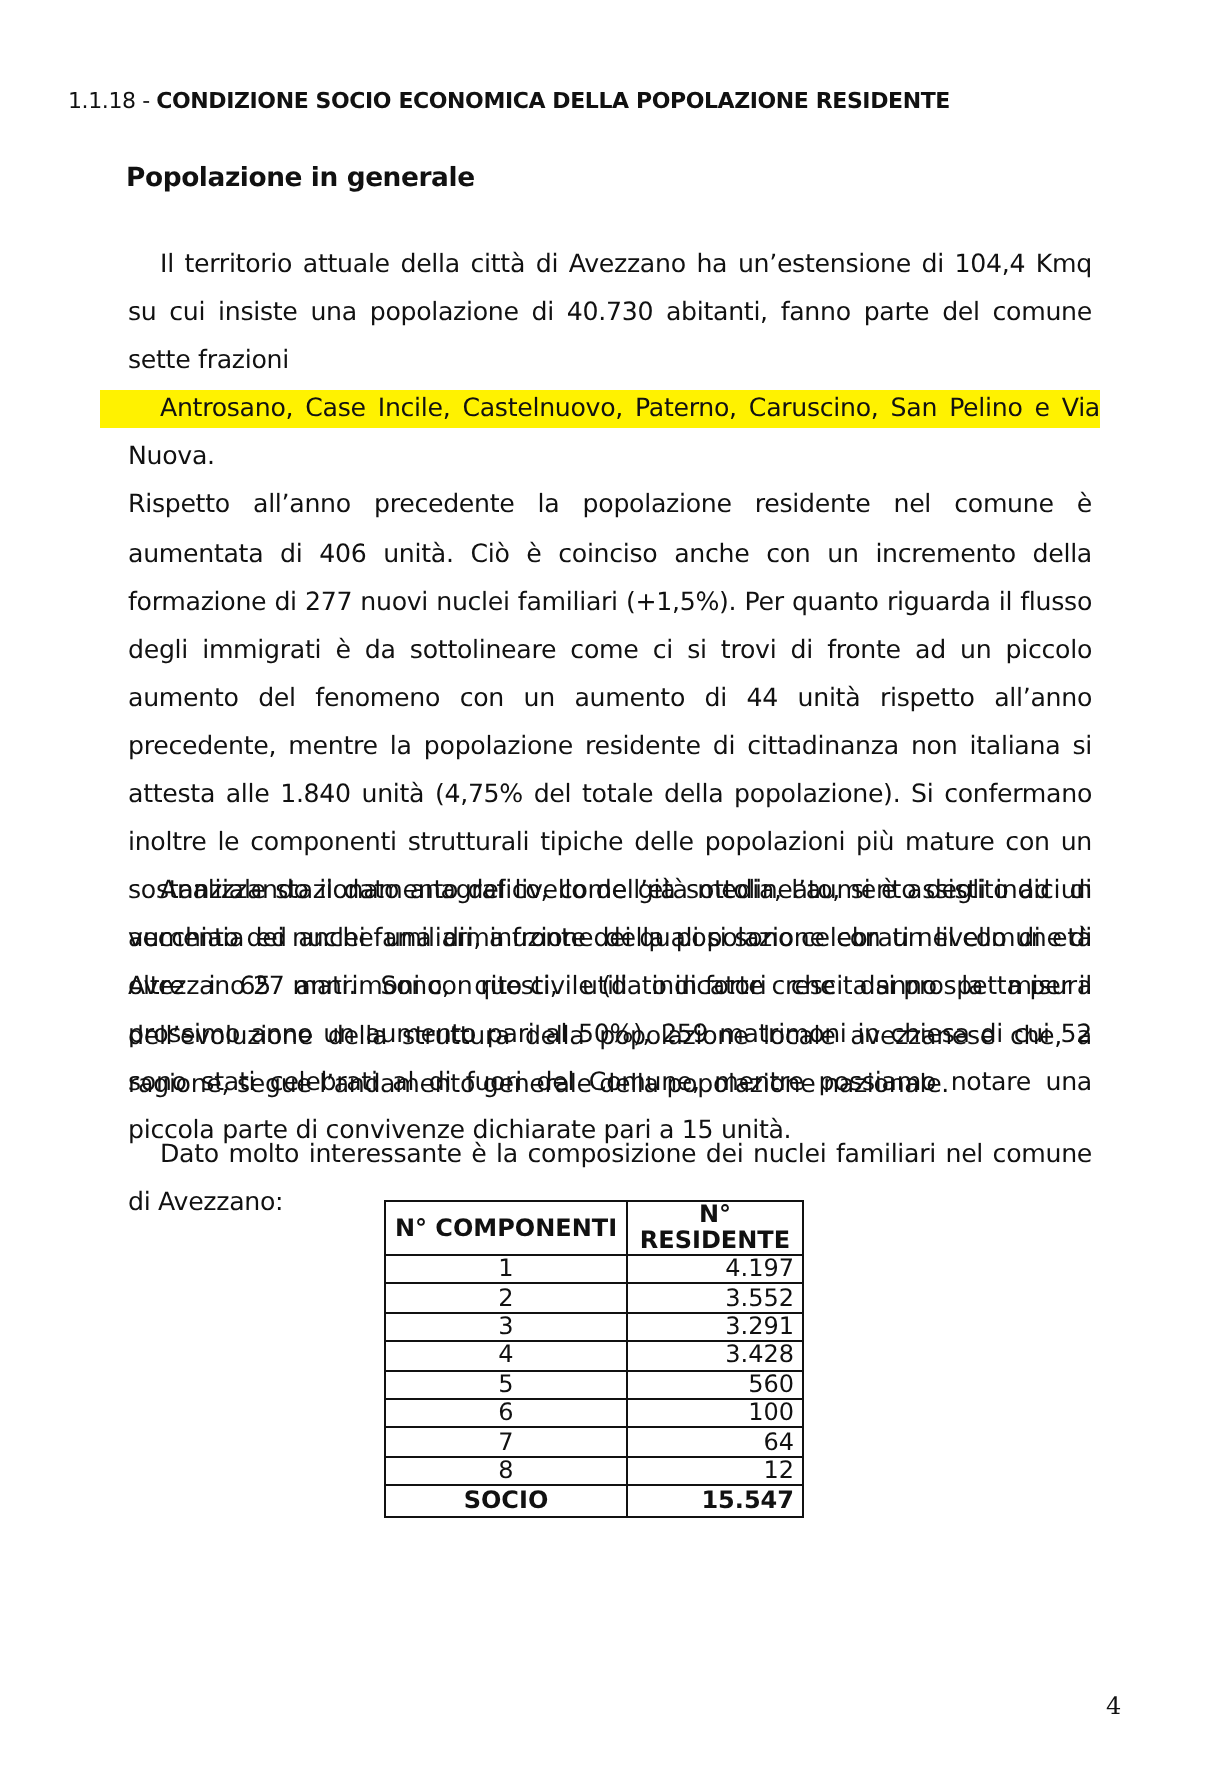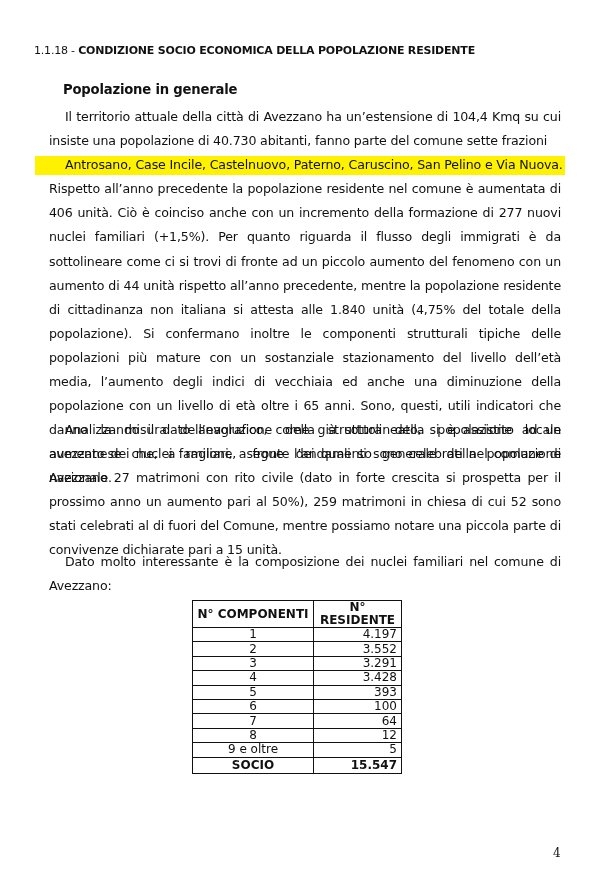--- a/index.html
+++ b/index.html
@@ -8,21 +8,21 @@
     .section-title { position: absolute; left: 34px; top: 44px; font-size: 11px;
                      letter-spacing: -0.2px; white-space: nowrap; }
     .section-title b { font-weight: bold; }
     .sub-heading { position: absolute; left: 63px; top: 82px; font-size: 13.2px;
                    font-weight: bold; letter-spacing: -0.2px; }
     .body-text { position: absolute; left: 49px; width: 512px; font-size: 12.6px;
                  line-height: 24.1px; text-align: justify; letter-spacing: -0.15px; }
     .para1 { top: 105px; }
     .para2 { top: 418px; }
     .para3 { top: 550px; }
-    .body-text p { margin: 0; text-indent: 16px; }
+    .body-text p { margin: 15px; text-indent: 16px; }
     .hl-line { display: block; background: linear-gradient(#fff 0, #fff 3px, #fff200 3px, #fff200 22px, #fff 22px);
                margin-left: -14px; padding-left: 14px; margin-right: -4px; padding-right: 0; }
     table.fam { position: absolute; left: 192px; top: 600px; width: 210px;
                 border-collapse: collapse; font-size: 12px; }
     table.fam th, table.fam td { border: 1.4px solid #111; padding: 0 4px; height: 13.4px; line-height: 13px; }
     table.fam th { font-weight: bold; text-align: center; height: 15px; }
     table.fam td.c1 { text-align: center; width: 112px; }
     table.fam td.c2 { text-align: right; }
     table.fam tr.total td { font-weight: bold; height: 15px; }
     table.fam tr.total td.c2 { border-bottom: 1.4px solid #111; }
@@ -74,38 +74,34 @@
       <tr>
         <td class="c1">3</td>
         <td class="c2">3.291</td>
       </tr>
       <tr>
         <td class="c1">4</td>
         <td class="c2">3.428</td>
       </tr>
       <tr>
         <td class="c1">5</td>
-        <td class="c2">393</td>
+        <td class="c2">560</td>
       </tr>
       <tr>
         <td class="c1">6</td>
         <td class="c2">100</td>
       </tr>
       <tr>
         <td class="c1">7</td>
         <td class="c2">64</td>
       </tr>
       <tr>
         <td class="c1">8</td>
         <td class="c2">12</td>
       </tr>
-      <tr>
-        <td class="c1">9 e oltre</td>
-        <td class="c2">5</td>
-      </tr>
       <tr class="total">
         <td class="c1">SOCIO</td>
         <td class="c2">15.547</td>
       </tr>
     </tbody>
 </table>
 
 <div class="page-number">4</div>
 
 </body></html>

